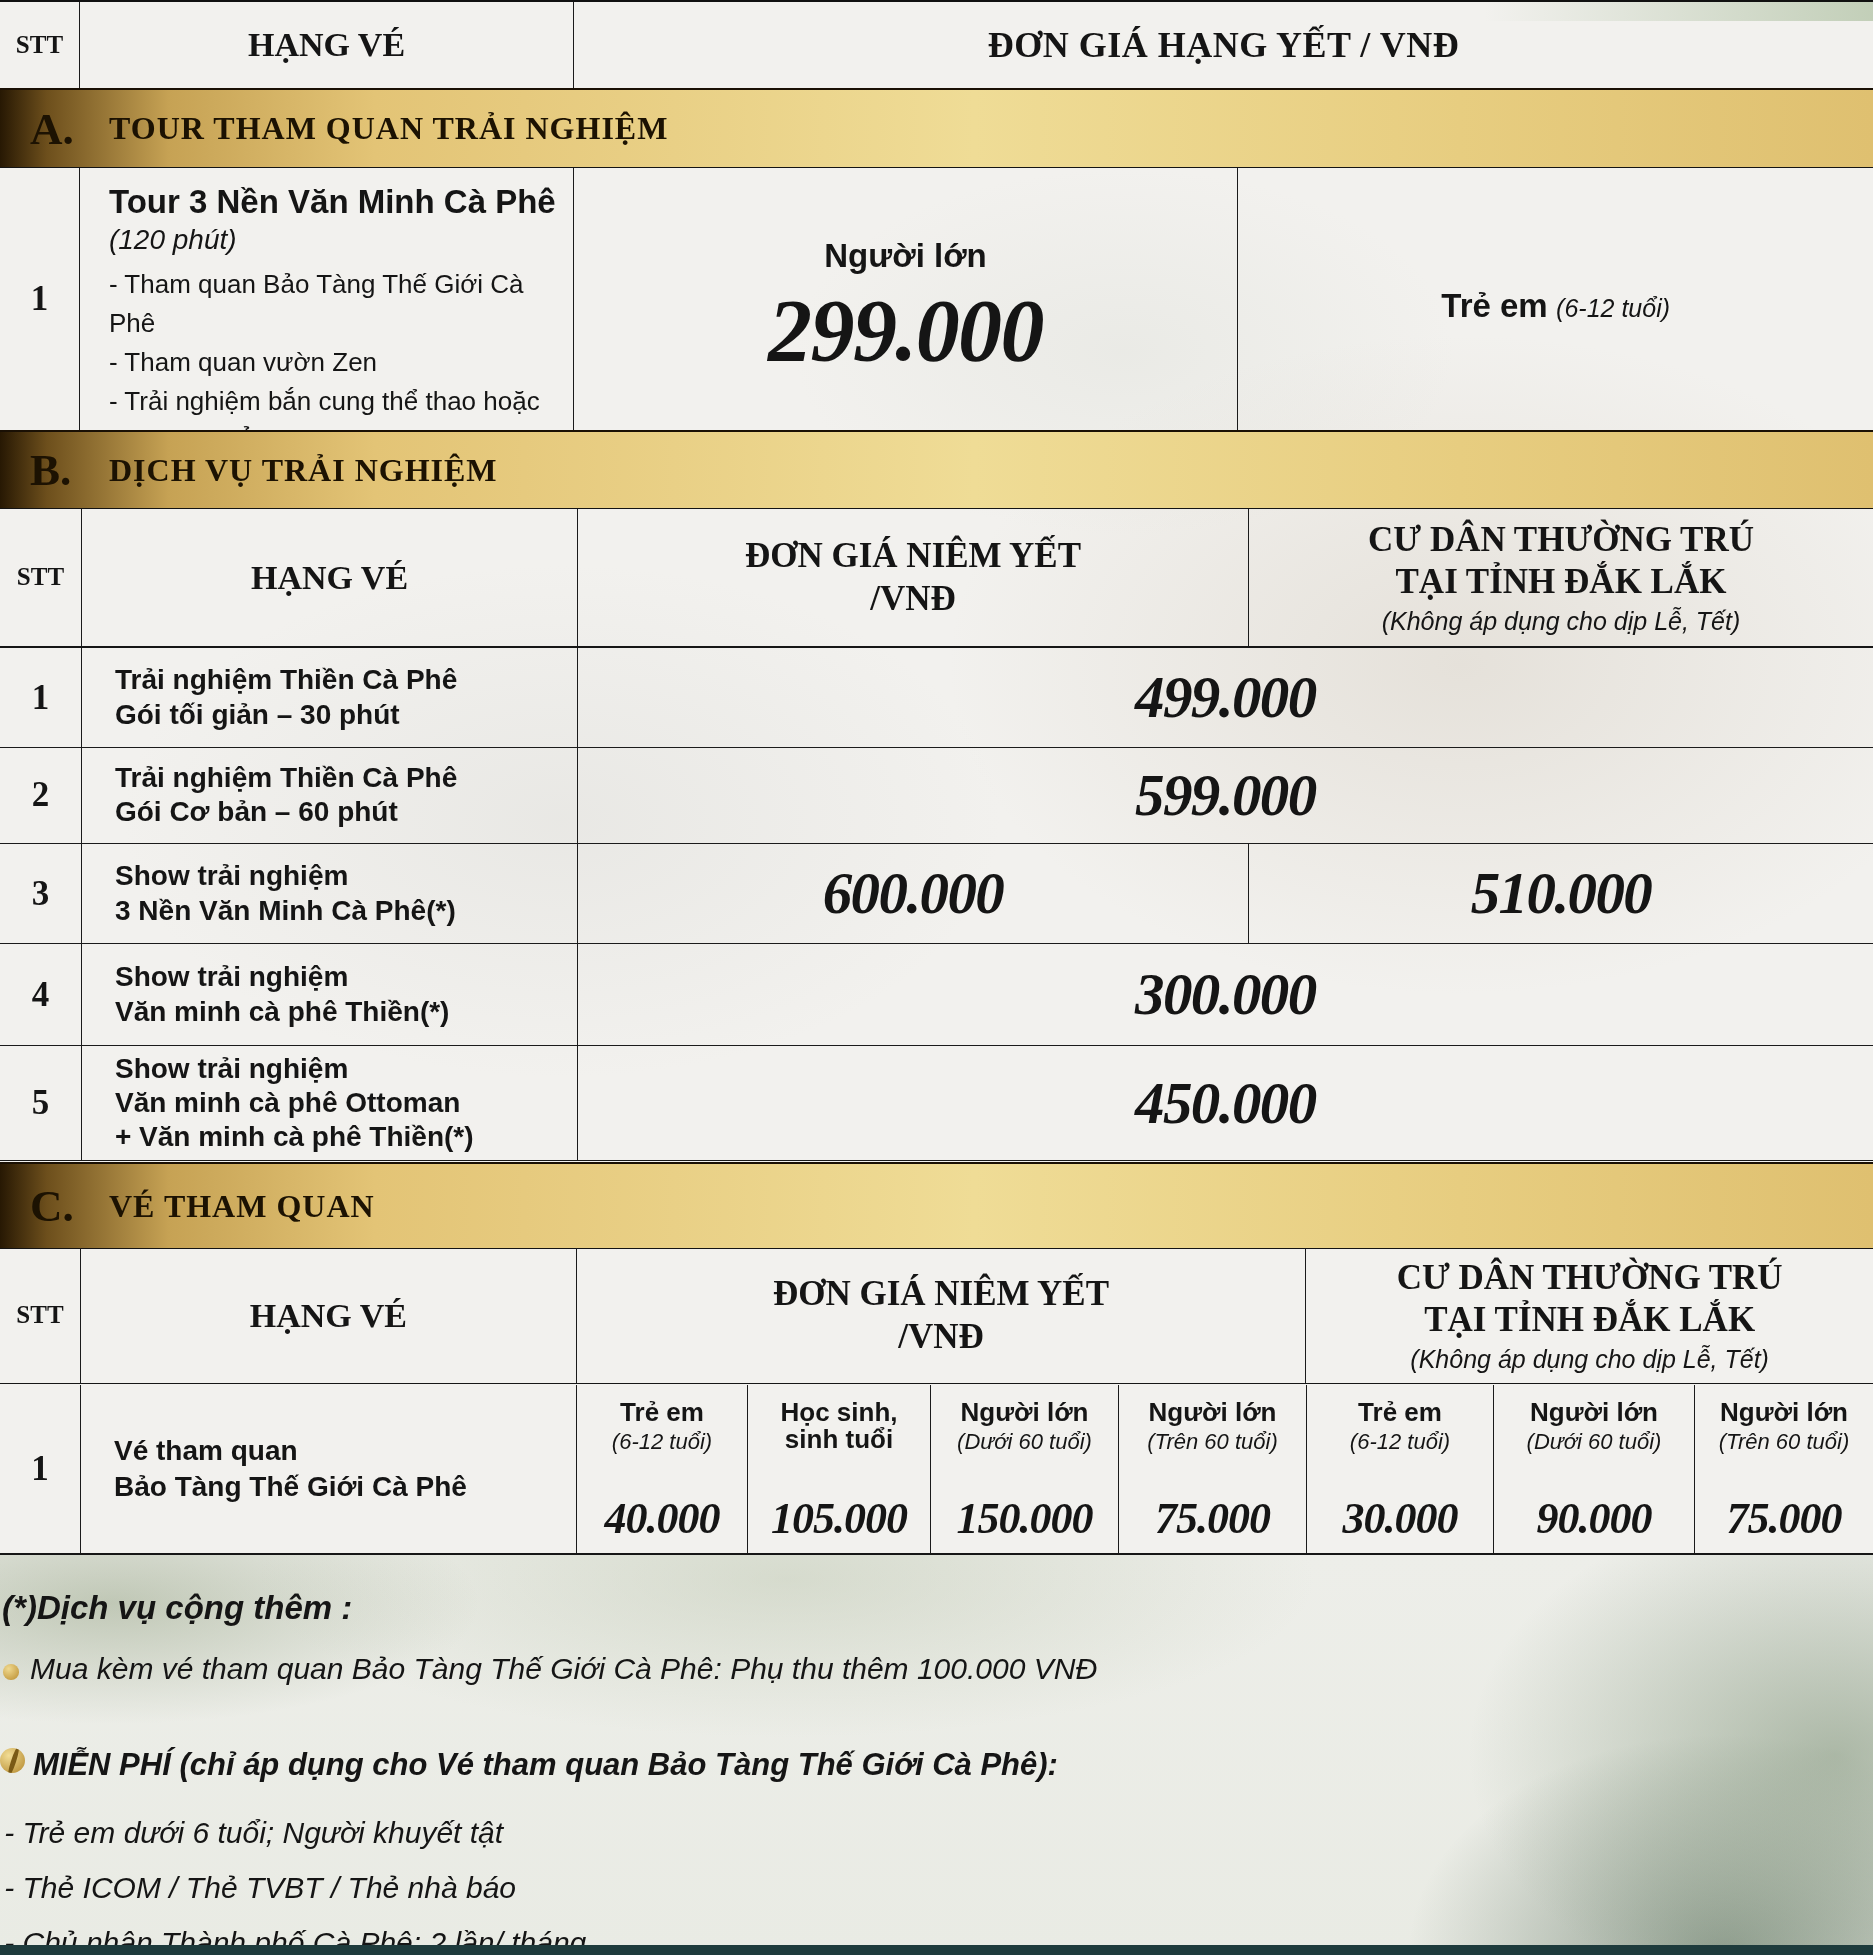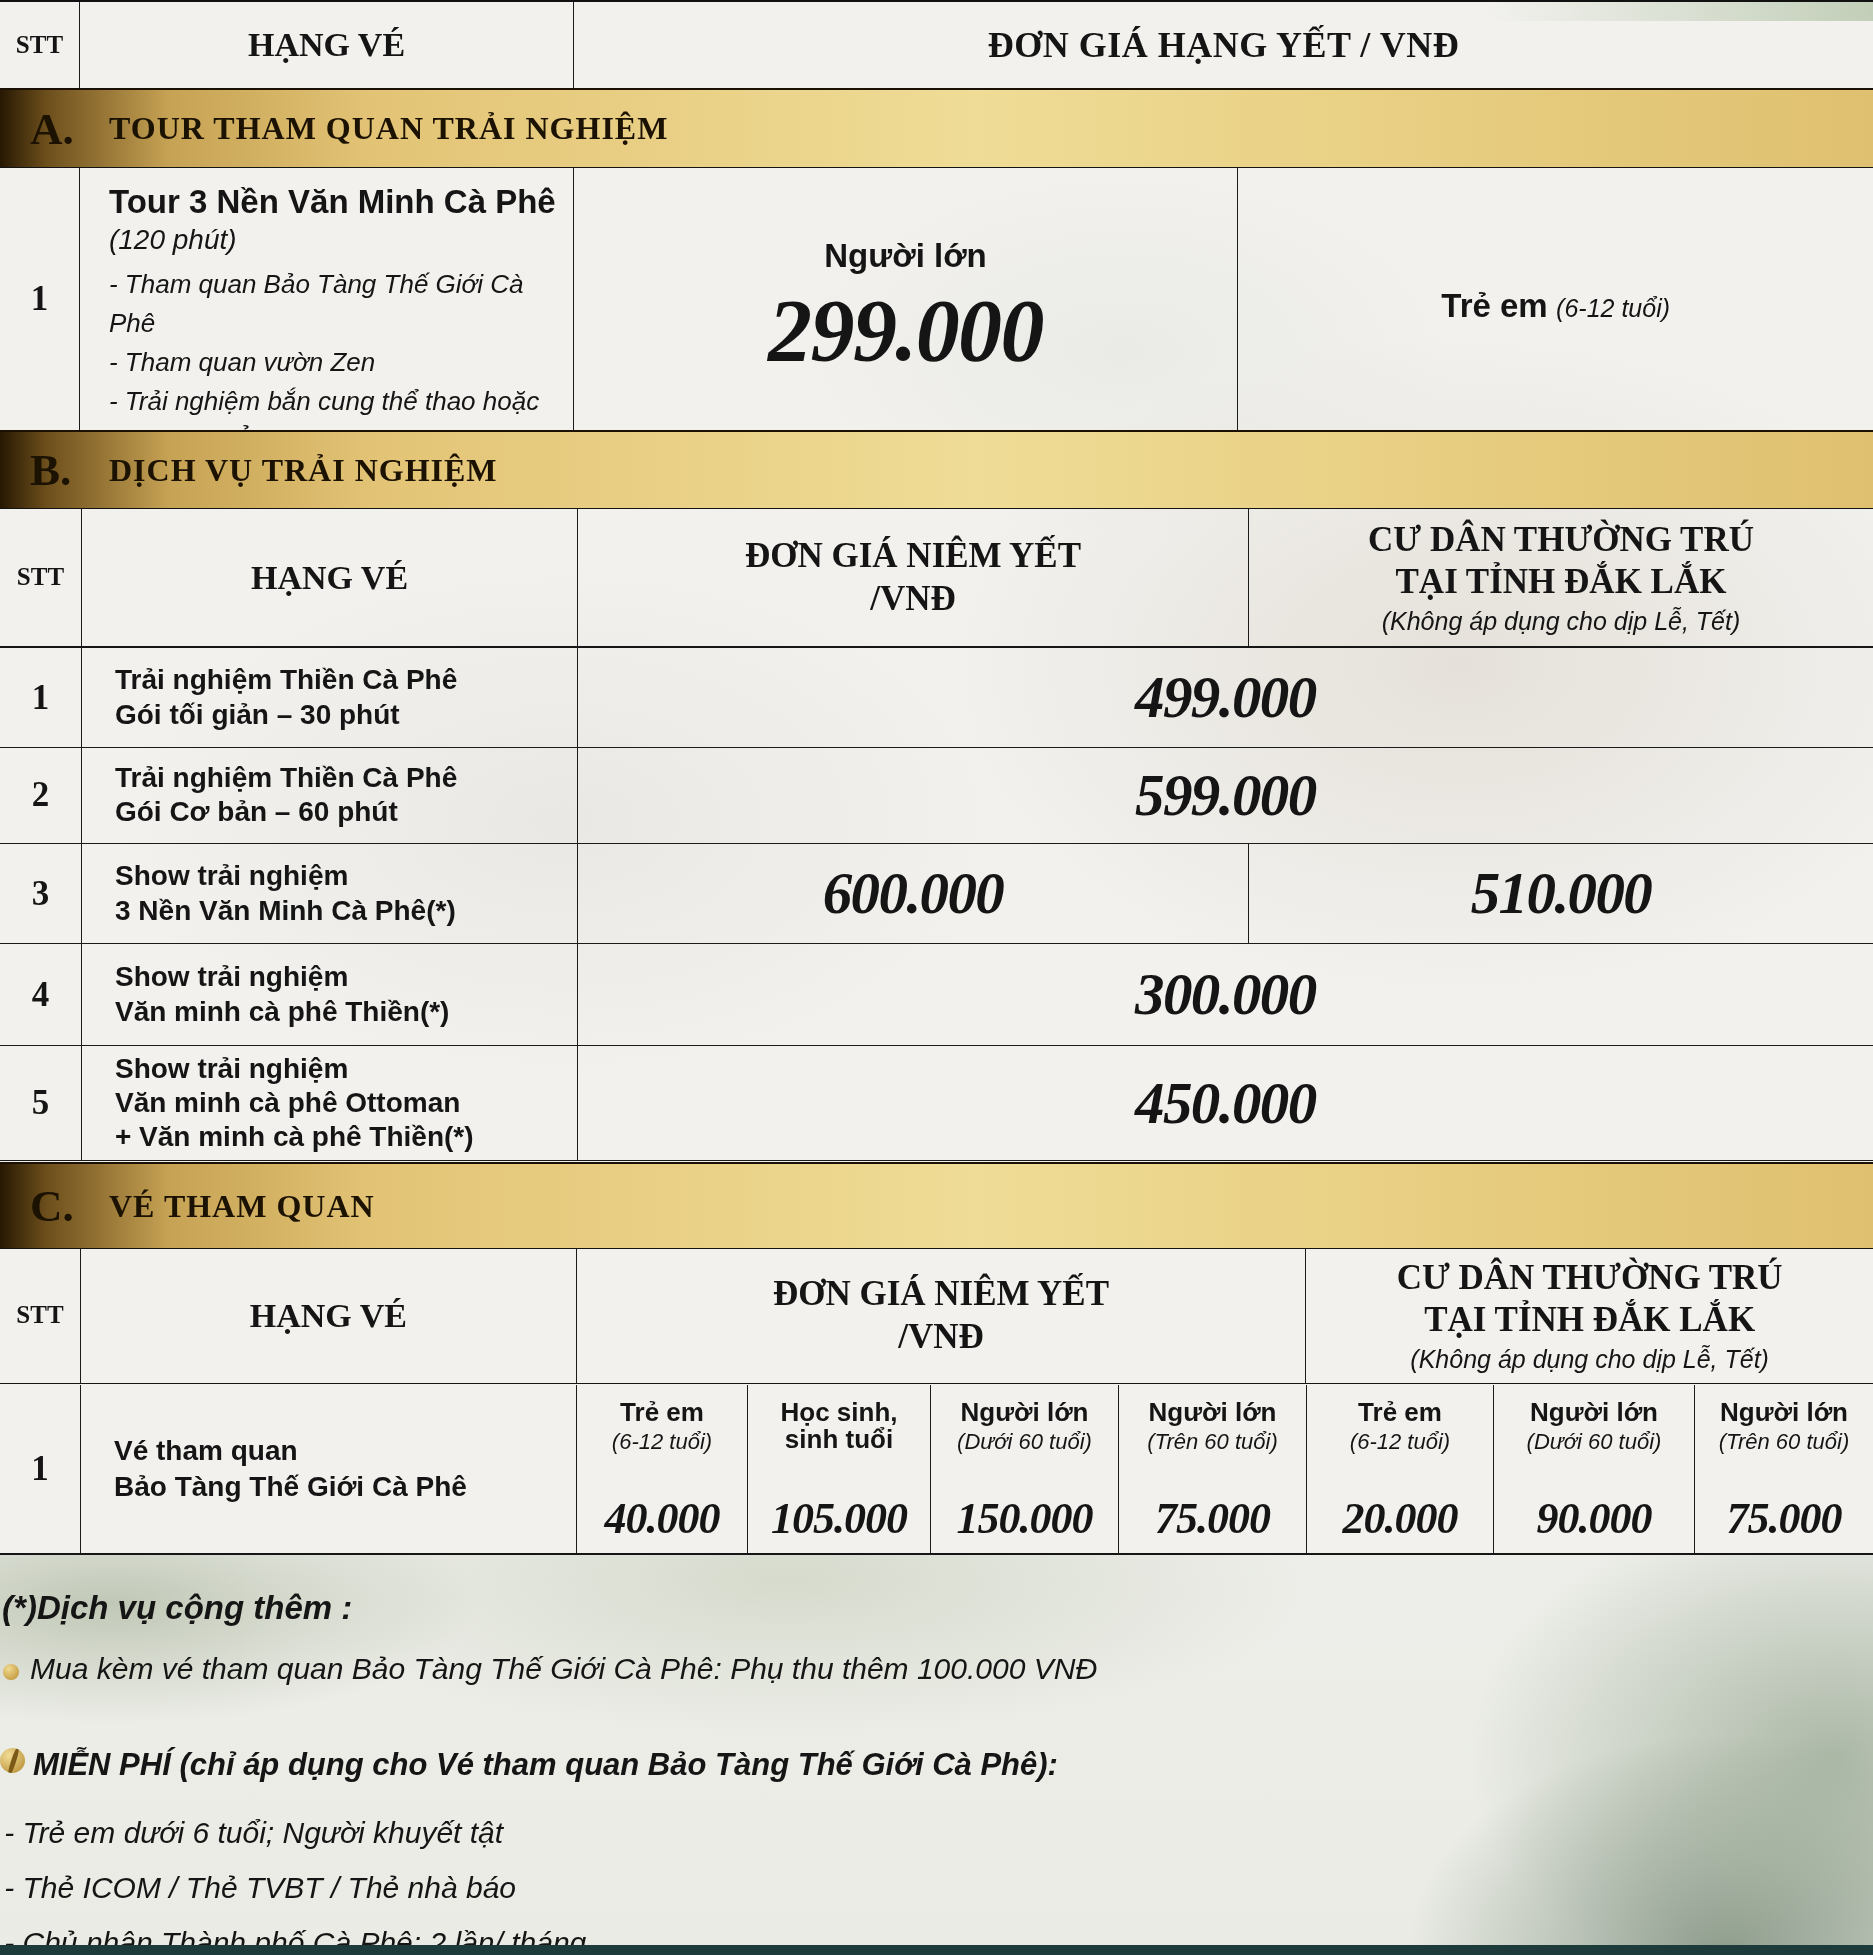--- a/index.html
+++ b/index.html
@@ -46,21 +46,21 @@
   .goldA{top:88px;height:80px;}
   .goldB{top:430px;height:79px;}
   .goldC{top:1162px;height:87px;}
 
   
   .rowA1{top:168px;height:262px;}
   .rowA1 .stt{font-size:35px;}
   .desc{align-items:flex-start;text-align:left;padding:14.7px 10.5px 10.5px 29px;justify-content:flex-start;}
   .desc .t{font-weight:700;font-size:33px;line-height:1.15;}
   .desc .dur{font-style:italic;font-size:28px;margin:3.1px 0 9.4px 0;}
-  .desc .it{font-style:italic;font-size:26px;line-height:1.5;}
+  .desc .it{font-size:26px;line-height:1.5;}
   .pcell .plabel{font-size:33px;font-weight:700;margin-top:13.6px;}
   .pcell .pnote{font-size:25px;font-style:italic;font-weight:400;margin-left:8.4px;}
   .pcell .pval{font-size:88px;margin-top:11.5px;line-height:1;}
   .labrow{display:flex;align-items:baseline;}
 
   
   .hdrB{top:509px;height:139px;border-bottom:2.1px solid #161616;}
   .hdrC{top:1248px;height:136px;border-bottom:1.6px solid #161616;}
   .hdrB .cell,.hdrC .cell{line-height:1.22;}
   .hdrB .stt,.hdrC .stt{font-size:25px;}
@@ -266,21 +266,21 @@
         </div>
       <div class="cprice price">75.000</div>
     </div>
 
     <div class="cell sub bl" style="width:187px">
       <div>
           <div class="l1">Trẻ em</div>
 
            <div class="note">(6-12 tuổi)</div>
         </div>
-      <div class="cprice price">20.000</div>
+      <div class="cprice price">30.000</div>
     </div>
     <div class="cell sub bl" style="width:201px">
       <div>
           <div class="l1">Người lớn</div>
 
            <div class="note">(Dưới 60 tuổi)</div>
         </div>
       <div class="cprice price">90.000</div>
     </div>
     <div class="cell sub bl" style="width:179px">

